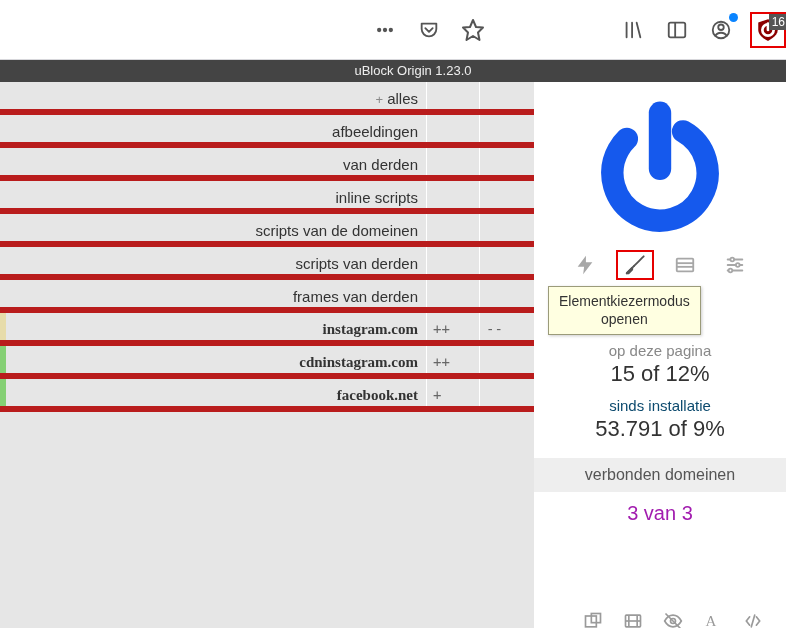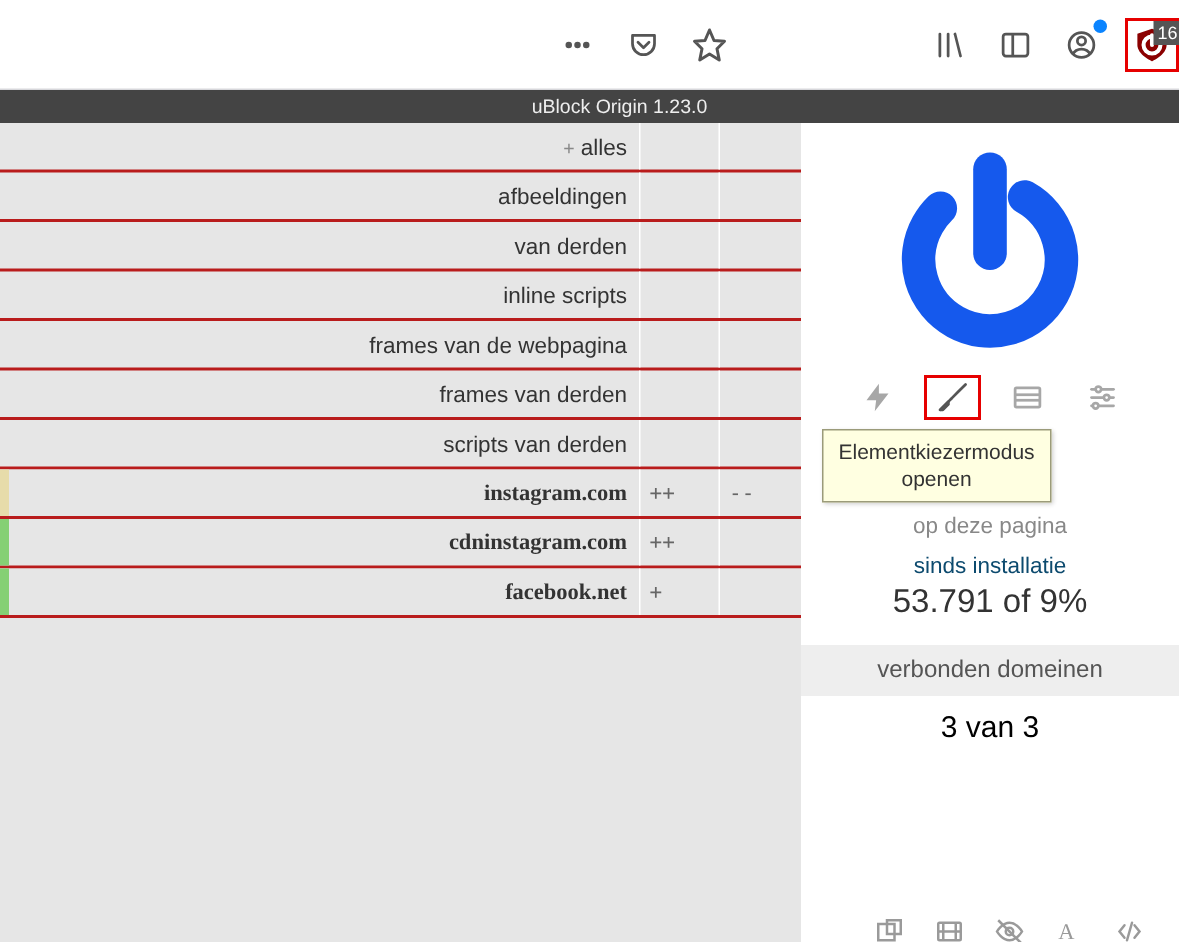--- a/index.html
+++ b/index.html
@@ -97,21 +97,21 @@
   .right { flex: 1; background: #fff; display: flex; flex-direction: column; align-items: center; }
 
   
   .fw {
     background: #e6e6e6;
   }
   .fw-row {
     display: flex;
     height: 33px;
     line-height: 33px;
-    border-bottom: 2px solid #b91c1c;
+    border-bottom: 6px solid #b91c1c;
     font-size: 15px;
   }
   .fw-lbl {
     flex: 0 0 426px;
     text-align: right;
     padding-right: 8px;
     color: #333;
     position: relative;
   }
   .fw-cell1, .fw-cell2 {
@@ -199,21 +199,21 @@
     background: #eee;
     height: 34px;
     line-height: 34px;
     text-align: center;
     font-size: 16px;
     color:#555;
   }
   .domains-count {
     font-size: 20px;
     margin-top: 10px;
-    color:#000000;
+    color:#a21caf;
   }
   .footer-icons {
     position: absolute;
     bottom: 0;
     right: 2px;
     display: flex;
     gap: 4px;
     align-items: center;
     height: 30px;
     color: #9a9a9a;
@@ -306,31 +306,31 @@
         <div class="fw-lbl"><span>van derden</span></div>
         <div class="fw-cell1"></div>
           <div class="fw-cell2"></div>
       </div>
       <div class="fw-row">
         <div class="fw-lbl"><span>inline scripts</span></div>
         <div class="fw-cell1"></div>
           <div class="fw-cell2"></div>
       </div>
       <div class="fw-row">
-        <div class="fw-lbl"><span>frames van de webpagina</span></div>
+        <div class="fw-lbl"><span>scripts van de domeinen</span></div>
+        <div class="fw-cell1"></div>
+          <div class="fw-cell2"></div>
+      </div>
+      <div class="fw-row">
+        <div class="fw-lbl"><span>scripts van derden</span></div>
         <div class="fw-cell1"></div>
           <div class="fw-cell2"></div>
       </div>
       <div class="fw-row">
         <div class="fw-lbl"><span>frames van derden</span></div>
-        <div class="fw-cell1"></div>
-          <div class="fw-cell2"></div>
-      </div>
-      <div class="fw-row">
-        <div class="fw-lbl"><span>scripts van derden</span></div>
         <div class="fw-cell1"></div>
           <div class="fw-cell2"></div>
       </div>
 
       <div class="fw-row fw-domain">
         <div class="fw-lbl"><span class="side-stripe stripe-allow"></span><span>instagram.com</span></div>
         <div class="fw-cell1">++</div>
         <div class="fw-cell2">--</div>
       </div>
       <div class="fw-row fw-domain">
@@ -384,20 +384,21 @@
             <circle cx="15" cy="12" r="2" fill="#fff"></circle>
             <line x1="4" y1="18" x2="20" y2="18"></line>
             <circle cx="7" cy="18" r="2" fill="#fff"></circle>
           </svg>
       </div>
       <div class="tooltip">Elementkiezermodus
 openen</div>
     </div>
 
     <div class="stats-label">op deze pagina</div>
+    <div class="stats-value">15 of 12%</div>
     <div class="stats-label2">sinds installatie</div>
     <div class="stats-value">53.791 of 9%</div>
 
     <div class="domains-bar">verbonden domeinen</div>
     <div class="domains-count">3 van 3</div>
 
     <div class="footer-icons">
       <div>
         <svg width="24" height="20" viewBox="0 0 24 24" fill="none" stroke="currentColor" stroke-width="2">
             <rect x="3" y="6" width="13" height="13"></rect>

